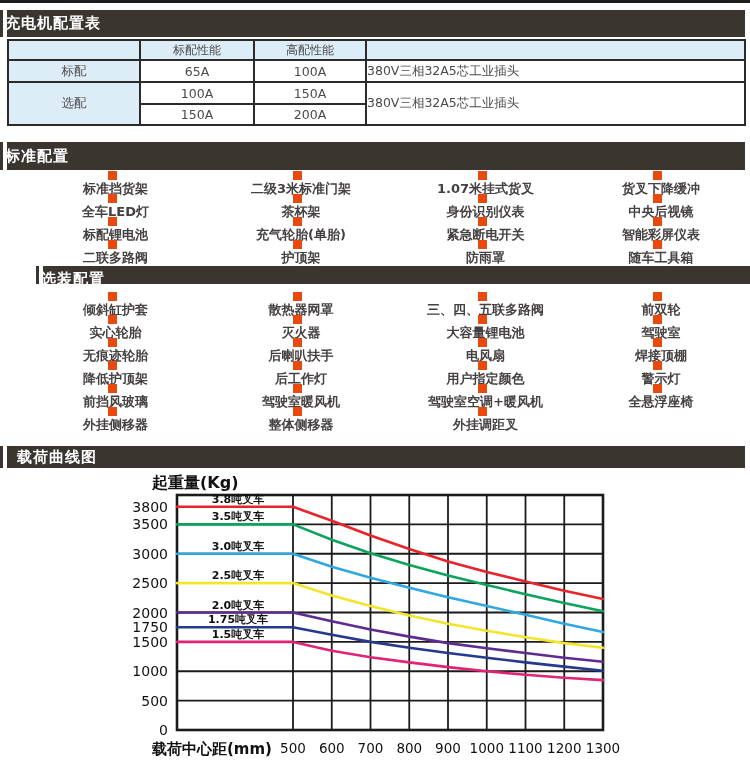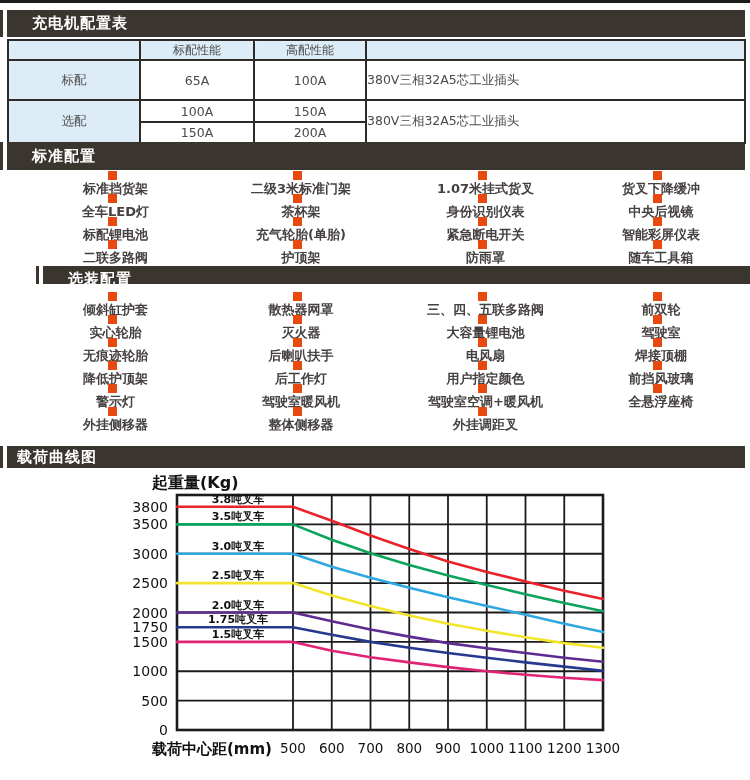--- a/index.html
+++ b/index.html
@@ -3,43 +3,43 @@
 <meta charset="utf-8">
 <style>
   html,body{margin:0;padding:0;}
   body{
     width:750px;height:780px;position:relative;overflow:hidden;background:#fff;
     font-family:"DejaVu Sans","Liberation Sans",sans-serif;
   }
   .top-line{position:absolute;top:0;left:0;width:750px;height:3px;background:#1e1c1b;}
   .section-bar{
     position:absolute;left:0;width:745px;background:#3b3530;color:#fff;
-    font-weight:bold;font-size:15px;letter-spacing:1px;padding-left:32px;box-sizing:border-box;
+    font-weight:bold;font-size:15px;letter-spacing:1px;padding-left:5px;box-sizing:border-box;
   }
   .section-bar::before{
     content:"";position:absolute;left:3px;top:0;bottom:0;width:4px;background:#fff;
   }
   #bar-charger{top:10px;height:27px;line-height:27px;}
   #bar-standard{top:142px;height:28px;line-height:28px;}
   #bar-optional{top:266px;height:18px;line-height:27px;margin-left:36px;}
   #bar-chart{top:446px;height:22px;line-height:22px;padding-left:17px;}
 
   
   #charger-table{
     position:absolute;top:39px;left:7px;width:737px;border-collapse:collapse;table-layout:fixed;
   }
   #charger-table td{
     border:2px solid #2c2b29;font-size:12.5px;color:#4c4a49;text-align:center;padding:0;
     overflow:hidden;white-space:nowrap;
   }
   #charger-table .blue{background:#dcedf8;}
   #charger-table .left{text-align:left;}
-  #charger-table .hdr{font-size:12px;border-radius:7px;}
+  #charger-table .hdr{font-size:12px;}
   .c1{width:132px}.c2{width:114px}.c3{width:112px}.c4{width:379px}
-  tr.r-h{height:20px}tr.r-1{height:40px}tr.r-2{height:22px}tr.r-3{height:21px}
+  tr.r-h{height:20px}tr.r-1{height:22px}tr.r-2{height:22px}tr.r-3{height:21px}
 
   
   .items-grid{
     position:absolute;left:22px;width:722px;display:grid;
     grid-template-columns:187px 184px 185px 1fr;
   }
   #standard-grid{top:171px;}
   #optional-grid{top:292px;}
   .item{display:flex;align-items:center;height:23px;flex-direction:column;}
   .bullet{width:9px;height:9px;background:#e8490f;margin-right:7px;flex:none;}
@@ -256,26 +256,26 @@
       <span class="label">后工作灯</span>
     </div>
 
     <div class="item">
       <span class="bullet"></span>
       <span class="label">用户指定颜色</span>
     </div>
 
     <div class="item">
       <span class="bullet"></span>
+      <span class="label">警示灯</span>
+    </div>
+
+    <div class="item">
+      <span class="bullet"></span>
       <span class="label">前挡风玻璃</span>
-    </div>
-
-    <div class="item">
-      <span class="bullet"></span>
-      <span class="label">警示灯</span>
     </div>
 
     <div class="item">
       <span class="bullet"></span>
       <span class="label">驾驶室暖风机</span>
     </div>
 
     <div class="item">
       <span class="bullet"></span>
       <span class="label">驾驶室空调+暖风机</span>

